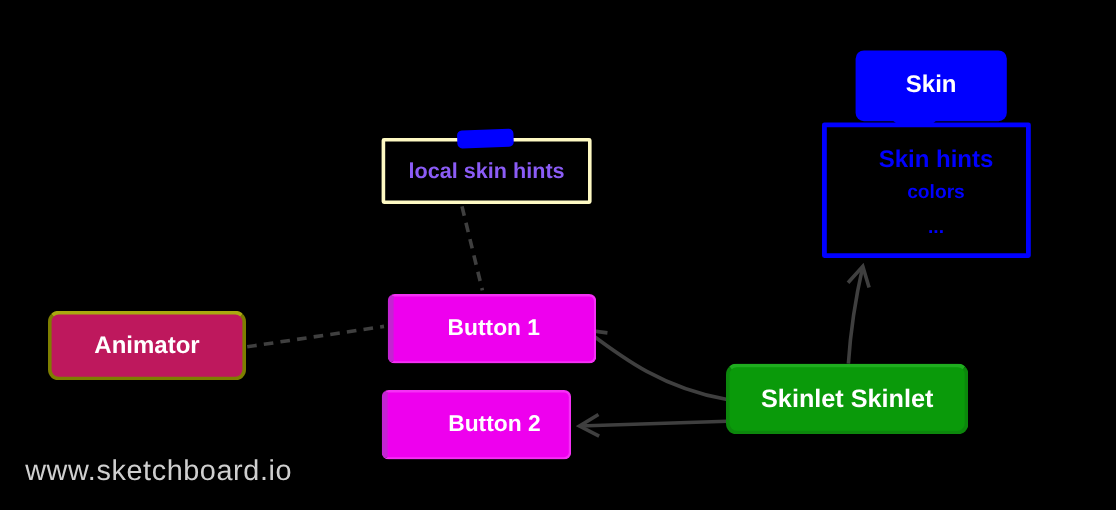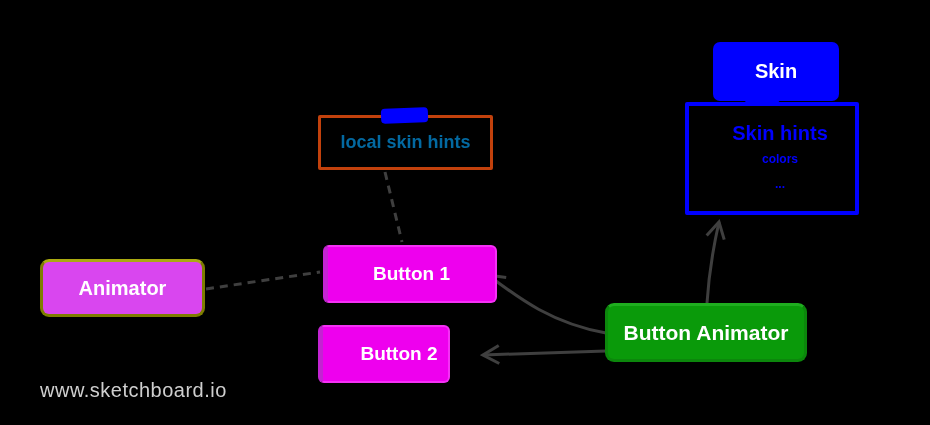--- a/index.html
+++ b/index.html
@@ -41,76 +41,76 @@
     background: #000000;
     border: 4px solid #0000ff;
     border-radius: 2px;
     display: block;
     padding: 16px 0 0 16px;
     color: #0000ff;
     z-index: 2;
     text-align: center;
   }
   #node-skin-hints .title { font-size: 20px; font-weight: bold; color: #0000ff; }
-  #node-skin-hints .item  { font-size: 12px; font-weight: bold; color: #0000ff; margin-top: 7px; }
+  #node-skin-hints .item  { font-size: 16px; font-weight: bold; color: #0000ff; margin-top: 7px; }
   #node-skin-hints .item.last { margin-top: 11px; }
   #node-local-skin-hints {
     left: 318px; top: 115px; width: 175px; height: 55px;
     background: #000000;
-    border: 3px solid #c2410c;
+    border: 3px solid #fef9c3;
     border-radius: 2px;
-    color: #0369a1;
+    color: #8b5cf6;
     font-size: 18px;
     z-index: 2;
   }
   #scribble-tab {
     position: absolute;
     left: 60px; top: -10px;
     width: 47px; height: 15px;
     background: #0000ff;
     border-radius: 4px;
     transform: rotate(-2deg);
   }
   #node-animator {
     left: 40px; top: 259px; width: 165px; height: 58px;
-    background: #d946ef;
+    background: #be185d;
     border: 3px solid #7e7e00;
     border-top-color: #aaaa10;
     border-radius: 9px;
     font-size: 20px;
   }
   #node-button-1 {
     left: 323px; top: 245px; width: 174px; height: 58px;
     background: #ee00ee;
     border: 2px solid #f531f5;
     border-left: 5px solid #c324d2;
     border-radius: 6px;
     font-size: 19px;
   }
   #node-button-2 {
-    left: 318px; top: 325px; width: 132px; height: 58px;
+    left: 318px; top: 325px; width: 158px; height: 58px;
     background: #ee00ee;
     border: 2px solid #f531f5;
     border-left: 5px solid #c324d2;
     border-radius: 6px;
     font-size: 19px;
     padding-left: 27px;
   }
   #node-button-skinlet {
     left: 605px; top: 303px; width: 202px; height: 59px;
     background: #0a9a0a;
     border: 3px solid #0c870c;
     border-top-color: #1fae1f;
     border-radius: 9px;
     font-size: 21px;
   }
   #watermark {
     position: absolute;
-    left: 40px; top: 379px;
-    font-size: 20px;
+    left: 21px; top: 379px;
+    font-size: 24px;
     color: #cfcfcf;
     letter-spacing: 0.5px;
   }
 </style>
 </head>
 <body>
 
 <div id="canvas">
 
   <svg id="edge-layer" viewBox="0 0 930 425" xmlns="http://www.w3.org/2000/svg">
@@ -150,18 +150,18 @@
 
   <div class="node" id="node-button-1">
     <span>Button 1</span>
   </div>
 
   <div class="node" id="node-button-2">
     <span>Button 2</span>
   </div>
 
   <div class="node" id="node-button-skinlet">
-    <span>Button Animator</span>
+    <span>Skinlet Skinlet</span>
   </div>
 
   <div id="watermark">www.sketchboard.io</div>
 
 </div>
 
 </body></html>

